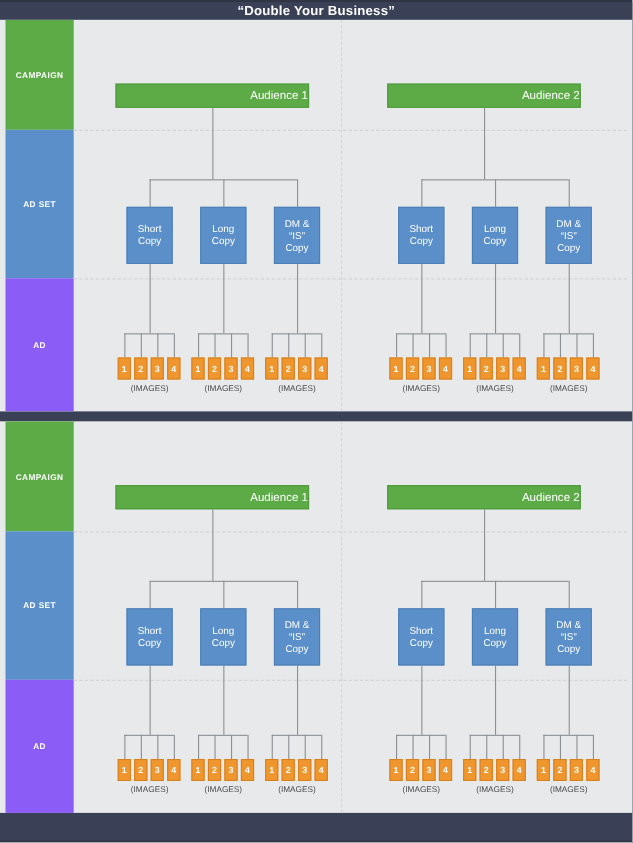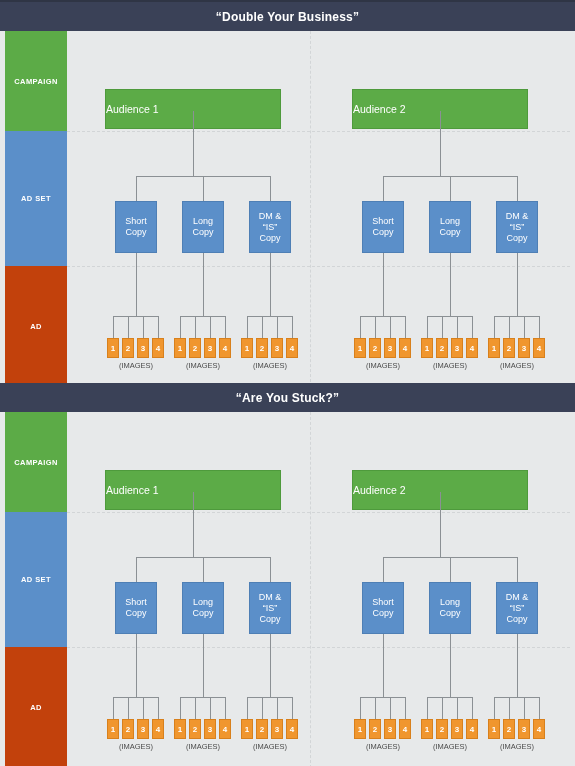--- a/index.html
+++ b/index.html
@@ -20,21 +20,21 @@
   }
 
   
   .section {
     position: absolute;
     left: 0;
     width: 575px;
     background: #3a4157;
   }
   .section-header {
-    height: 29px;
+    height: 16px;
     background: #3a4157;
     color: #ffffff;
     font-size: 12px;
     font-weight: bold;
     display: flex;
     align-items: center;
     justify-content: center;
     letter-spacing: .2px;
   }
   .section-body {
@@ -60,49 +60,49 @@
     align-items: center;
     justify-content: center;
     color: #ffffff;
     font-size: 7.5px;
     font-weight: bold;
     letter-spacing: .4px;
     text-align: center;
   }
   .rail-campaign { background: #5cab47; }
   .rail-adset    { background: #5b8fc9; }
-  .rail-ad       { background: #c2410c; }
+  .rail-ad       { background: #8b5cf6; }
 
   
   .hguide {
     position: absolute;
     left: 67px;
     right: 5px;
     height: 0;
     border-top: 1px dashed #d2d5d7;
   }
   .vguide {
     position: absolute;
     top: 0;
     bottom: 0;
     width: 0;
     border-left: 1px dashed #d2d5d7;
   }
 
   
   .audience-box {
     position: absolute;
-    height: 40px;
+    height: 22px;
     background: #5cab47;
     border: 1px solid #4e9a3c;
     color: #ffffff;
     font-size: 10.5px;
     display: flex;
     align-items: center;
-    justify-content: flex-start;
+    justify-content: flex-end;
     box-sizing: border-box;
   }
   .adset-box {
     position: absolute;
     width: 42px;
     height: 52px;
     background: #5b8fc9;
     border: 1px solid #4e7fb5;
     color: #ffffff;
     font-size: 9px;
@@ -286,23 +286,20 @@
         <div class="ad-boxes" style="left: 488px; top: 307px;">
           <div class="ad-box">1</div>
           <div class="ad-box">2</div>
           <div class="ad-box">3</div>
           <div class="ad-box">4</div>
         </div>
         <div class="images-label" style="left: 487px; top: 330px; width: 60px;">(IMAGES)</div>
       </div>
     </div>
     <div class="section" style="top: 383px; height: 381px;">
-      <div class="section-header">
-        <span>“Are You Stuck?”</span>
-      </div>
       <div class="section-body" style="height: 356px;">
         <div class="rail">
           <div class="rail-cell rail-campaign" style="top: 0px; height: 100px;">
             <span>CAMPAIGN</span>
           </div>
           <div class="rail-cell rail-adset" style="top: 100px; height: 135px;">
             <span>AD SET</span>
           </div>
           <div class="rail-cell rail-ad" style="top: 235px; height: 121px;">
             <span>AD</span>

